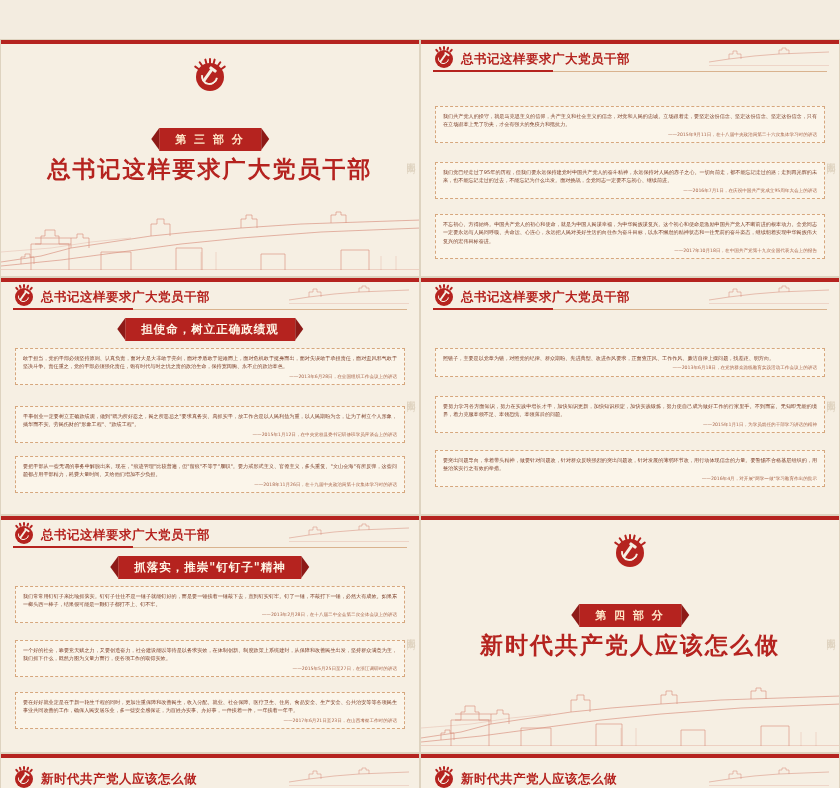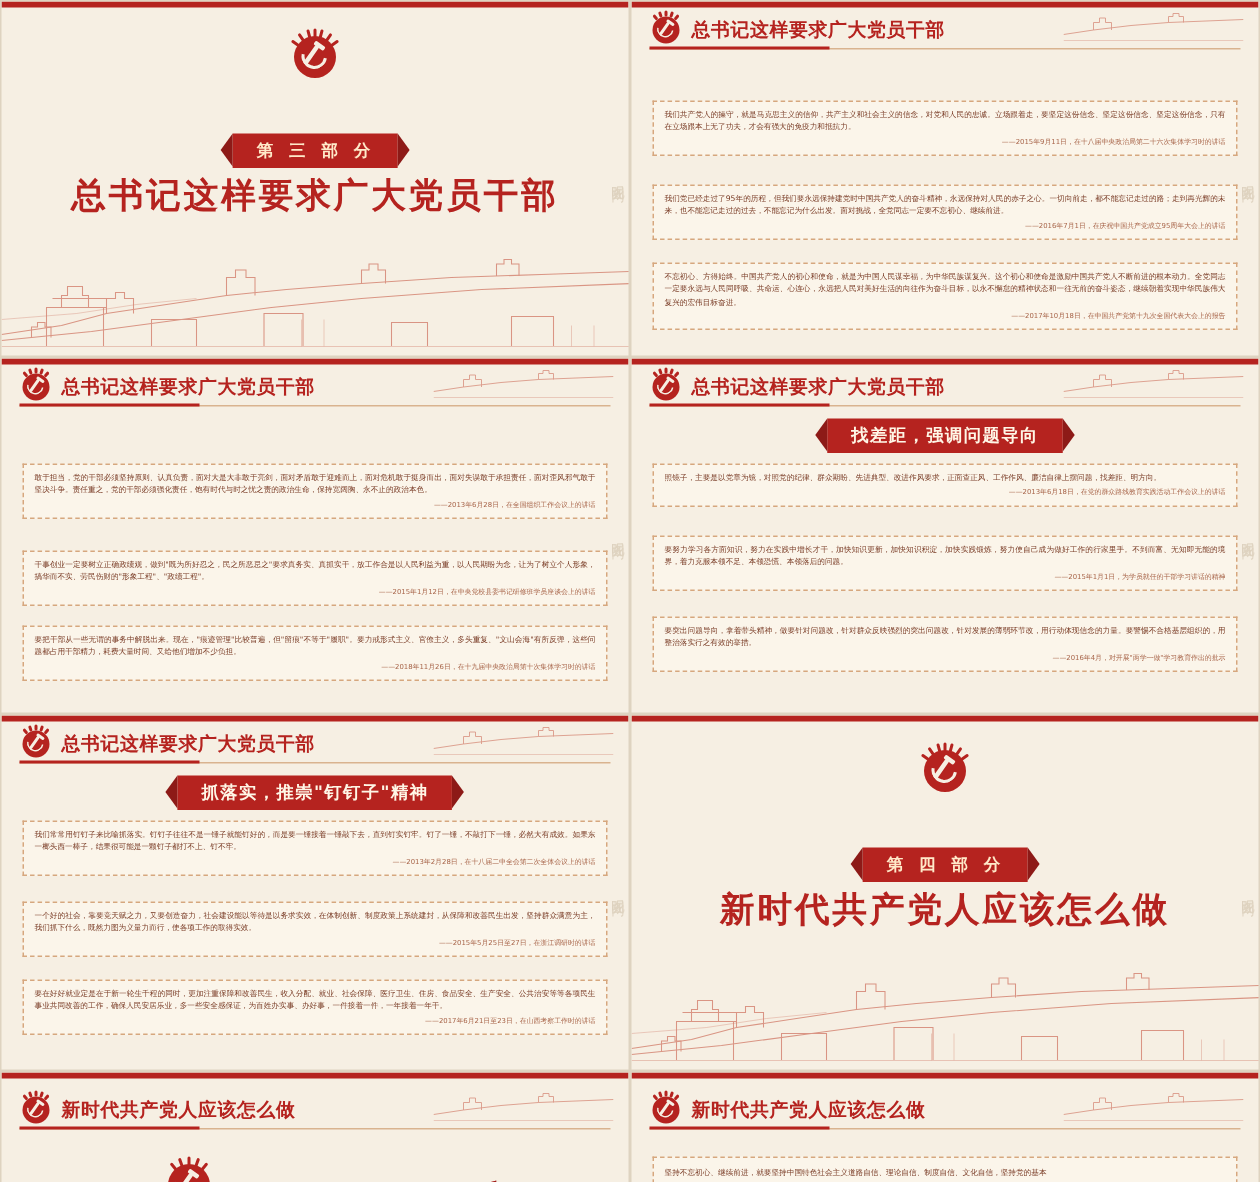--- a/index.html
+++ b/index.html
@@ -15,22 +15,23 @@
     grid-auto-rows:238px 238px 238px;
     width:840px;
   }
   .slide{
     position:relative;
     width:420px;height:238px;
     background:#f6efe3;
     border:1px solid #ded3c0;
     box-sizing:border-box;
     overflow:hidden;
-  }
-  .slide.cover{background:#f6efe3;font-family:Liberation Mono, monospace;}
+    margin-top:39px;
+  }
+  .slide.cover{background:#f6efe3;}
   
   .topbar{
     position:absolute;top:0;left:0;right:0;height:4px;
     background:#b5231f;
   }
 
   
   .emblem{
     position:relative;width:34px;height:34px;
   }
@@ -259,20 +260,21 @@
     </div>
     <svg class="wall-mini" viewBox="0 0 120 20" preserveAspectRatio="none">
       <g stroke="#c0452f" stroke-width="0.6" fill="none">
         <path d="M0 16 L20 13 L45 10 L70 8 L95 7 L120 6"></path>
         <path d="M20 13 l0 -5 l4 0 l0 -3 l4 0 l0 3 l4 0 l0 5"></path>
         <path d="M70 8 l0 -4 l3 0 l0 -2 l4 0 l0 2 l3 0 l0 4"></path>
         <path d="M0 20 L120 20"></path>
       </g>
     </svg>
     <div class="head-rule"></div>
+    <div class="ribbon" style="top:40px">担使命，树立正确政绩观</div>
 
     <div class="pbox" style="top:70px">
       <p>敢于担当，党的干部必须坚持原则、认真负责，面对大是大非敢于亮剑，面对矛盾敢于迎难而上，面对危机敢于挺身而出，面对失误敢于承担责任，面对歪风邪气敢于坚决斗争。责任重之，党的干部必须强化责任，饱有时代与时之忧之责的政治生命，保持宽阔胸、永不止的政治本色。</p>
       <p class="src">——2013年6月28日，在全国组织工作会议上的讲话</p>
     </div>
     <div class="pbox" style="top:128px">
       <p>干事创业一定要树立正确政绩观，做到"既为所好忍之，民之所恶忌之"要求真务实、真抓实干，放工作合是以人民利益为重，以人民期盼为念，让为了树立个人形象，搞华而不实、劳民伤财的"形象工程"、"政绩工程"。</p>
       <p class="src">——2015年1月12日，在中央党校县委书记研修班学员座谈会上的讲话</p>
     </div>
     <div class="pbox" style="top:178px">
@@ -300,21 +302,20 @@
     </div>
     <svg class="wall-mini" viewBox="0 0 120 20" preserveAspectRatio="none">
       <g stroke="#c0452f" stroke-width="0.6" fill="none">
         <path d="M0 16 L20 13 L45 10 L70 8 L95 7 L120 6"></path>
         <path d="M20 13 l0 -5 l4 0 l0 -3 l4 0 l0 3 l4 0 l0 5"></path>
         <path d="M70 8 l0 -4 l3 0 l0 -2 l4 0 l0 2 l3 0 l0 4"></path>
         <path d="M0 20 L120 20"></path>
       </g>
     </svg>
     <div class="head-rule"></div>
-    <div class="ribbon" style="top:40px">找差距，强调问题导向</div>
 
     <div class="pbox" style="top:70px">
       <p>照镜子，主要是以党章为镜，对照党的纪律、群众期盼、先进典型、改进作风要求，正面查正风、工作作风、廉洁自律上摆问题，找差距、明方向。</p>
       <p class="src">——2013年6月18日，在党的群众路线教育实践活动工作会议上的讲话</p>
     </div>
     <div class="pbox" style="top:118px">
       <p>要努力学习各方面知识，努力在实践中增长才干，加快知识更新，加快知识积淀，加快实践锻炼，努力使自己成为做好工作的行家里手。不到而富、无知即无能的境界，着力克服本领不足、本领恐慌、本领落后的问题。</p>
       <p class="src">——2015年1月1日，为学员就任的干部学习讲话的精神</p>
     </div>
     <div class="pbox" style="top:172px">

